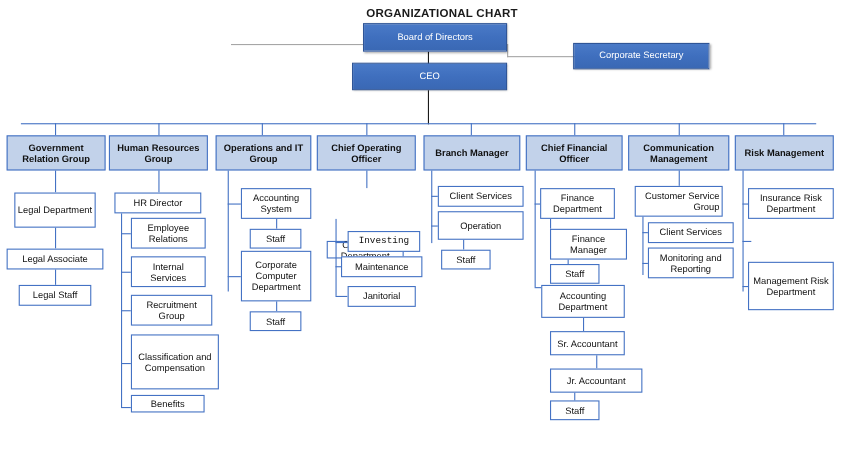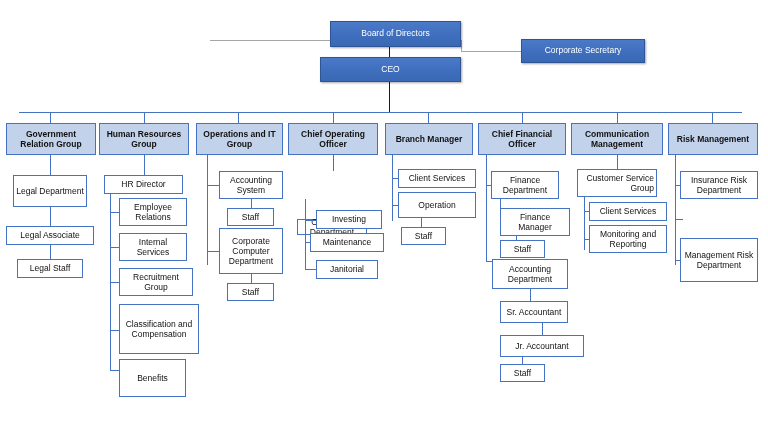--- a/index.html
+++ b/index.html
@@ -68,20 +68,21 @@
   
   .line{position:absolute;background:#4472c4;}
   .line-dark{position:absolute;background:#1a1a1a;}
   .line-grey{position:absolute;background:#a6a6a6;}
 </style>
 </head>
 <body>
 
 <div id="chart">
 
+  <div class="title" style="left:333px;top:6px;">ORGANIZATIONAL CHART</div>
 
   <div class="line-grey" style="left:210px;top:40px;width:120px;height:1px;"></div>
 
   <div class="line-grey" style="left:461px;top:51px;width:62px;height:1px;"></div>
   <div class="line-grey" style="left:461px;top:40px;width:1px;height:12px;"></div>
 
   <div class="line-dark" style="left:389px;top:47px;width:1px;height:11px;"></div>
 
   <div class="line-dark" style="left:389px;top:82px;width:1px;height:31px;"></div>
 
@@ -120,21 +121,21 @@
   <div class="line" style="left:110px;top:247px;width:9px;height:1px;"></div>
   <div class="box-leaf" style="left:119px;top:233px;width:68px;height:28px;">Internal Services</div>
 
   <div class="line" style="left:110px;top:282px;width:9px;height:1px;"></div>
   <div class="box-leaf" style="left:119px;top:268px;width:74px;height:28px;">Recruitment Group</div>
 
   <div class="line" style="left:110px;top:330px;width:9px;height:1px;"></div>
   <div class="box-leaf" style="left:119px;top:304px;width:80px;height:50px;">Classification and Compensation</div>
 
   <div class="line" style="left:110px;top:370px;width:9px;height:1px;"></div>
-  <div class="box-leaf" style="left:119px;top:359px;width:67px;height:38px;">Benefits</div>
+  <div class="box-leaf" style="left:119px;top:359px;width:67px;height:16px;">Benefits</div>
 
   <div class="line" style="left:238px;top:112px;width:1px;height:11px;"></div>
   <div class="box-dept" style="left:196px;top:123px;width:87px;height:32px;">Operations and IT Group</div>
 
   <div class="line" style="left:207px;top:155px;width:1px;height:110px;"></div>
 
   <div class="line" style="left:207px;top:185px;width:12px;height:1px;"></div>
   <div class="box-leaf" style="left:219px;top:171px;width:64px;height:28px;">Accounting System</div>
 
   <div class="line" style="left:251px;top:199px;width:1px;height:9px;"></div>
@@ -148,21 +149,21 @@
 
   <div class="line" style="left:333px;top:112px;width:1px;height:11px;"></div>
   <div class="box-dept" style="left:288px;top:123px;width:90px;height:32px;">Chief Operating Officer</div>
 
   <div class="line" style="left:333px;top:155px;width:1px;height:16px;"></div>
   <div class="box-leaf" style="left:297px;top:171px;width:70px;height:16px;margin-top:48px;">Operations Department</div>
 
   <div class="line" style="left:305px;top:199px;width:1px;height:70px;"></div>
 
   <div class="line" style="left:305px;top:220px;width:11px;height:1px;"></div>
-  <div class="box-leaf" style="left:316px;top:210px;width:66px;height:19px;">Investing</div>
+  <div class="box-leaf" style="left:316px;top:210px;width:66px;height:19px;font-family:Liberation Mono, monospace;">Investing</div>
 
   <div class="line" style="left:305px;top:242px;width:11px;height:1px;"></div>
   <div class="box-leaf" style="left:310px;top:233px;width:74px;height:19px;">Maintenance</div>
 
   <div class="line" style="left:305px;top:269px;width:11px;height:1px;"></div>
   <div class="box-leaf" style="left:316px;top:260px;width:62px;height:19px;">Janitorial</div>
 
   <div class="line" style="left:428px;top:112px;width:1px;height:11px;"></div>
   <div class="box-dept" style="left:385px;top:123px;width:88px;height:32px;">Branch Manager</div>
 

